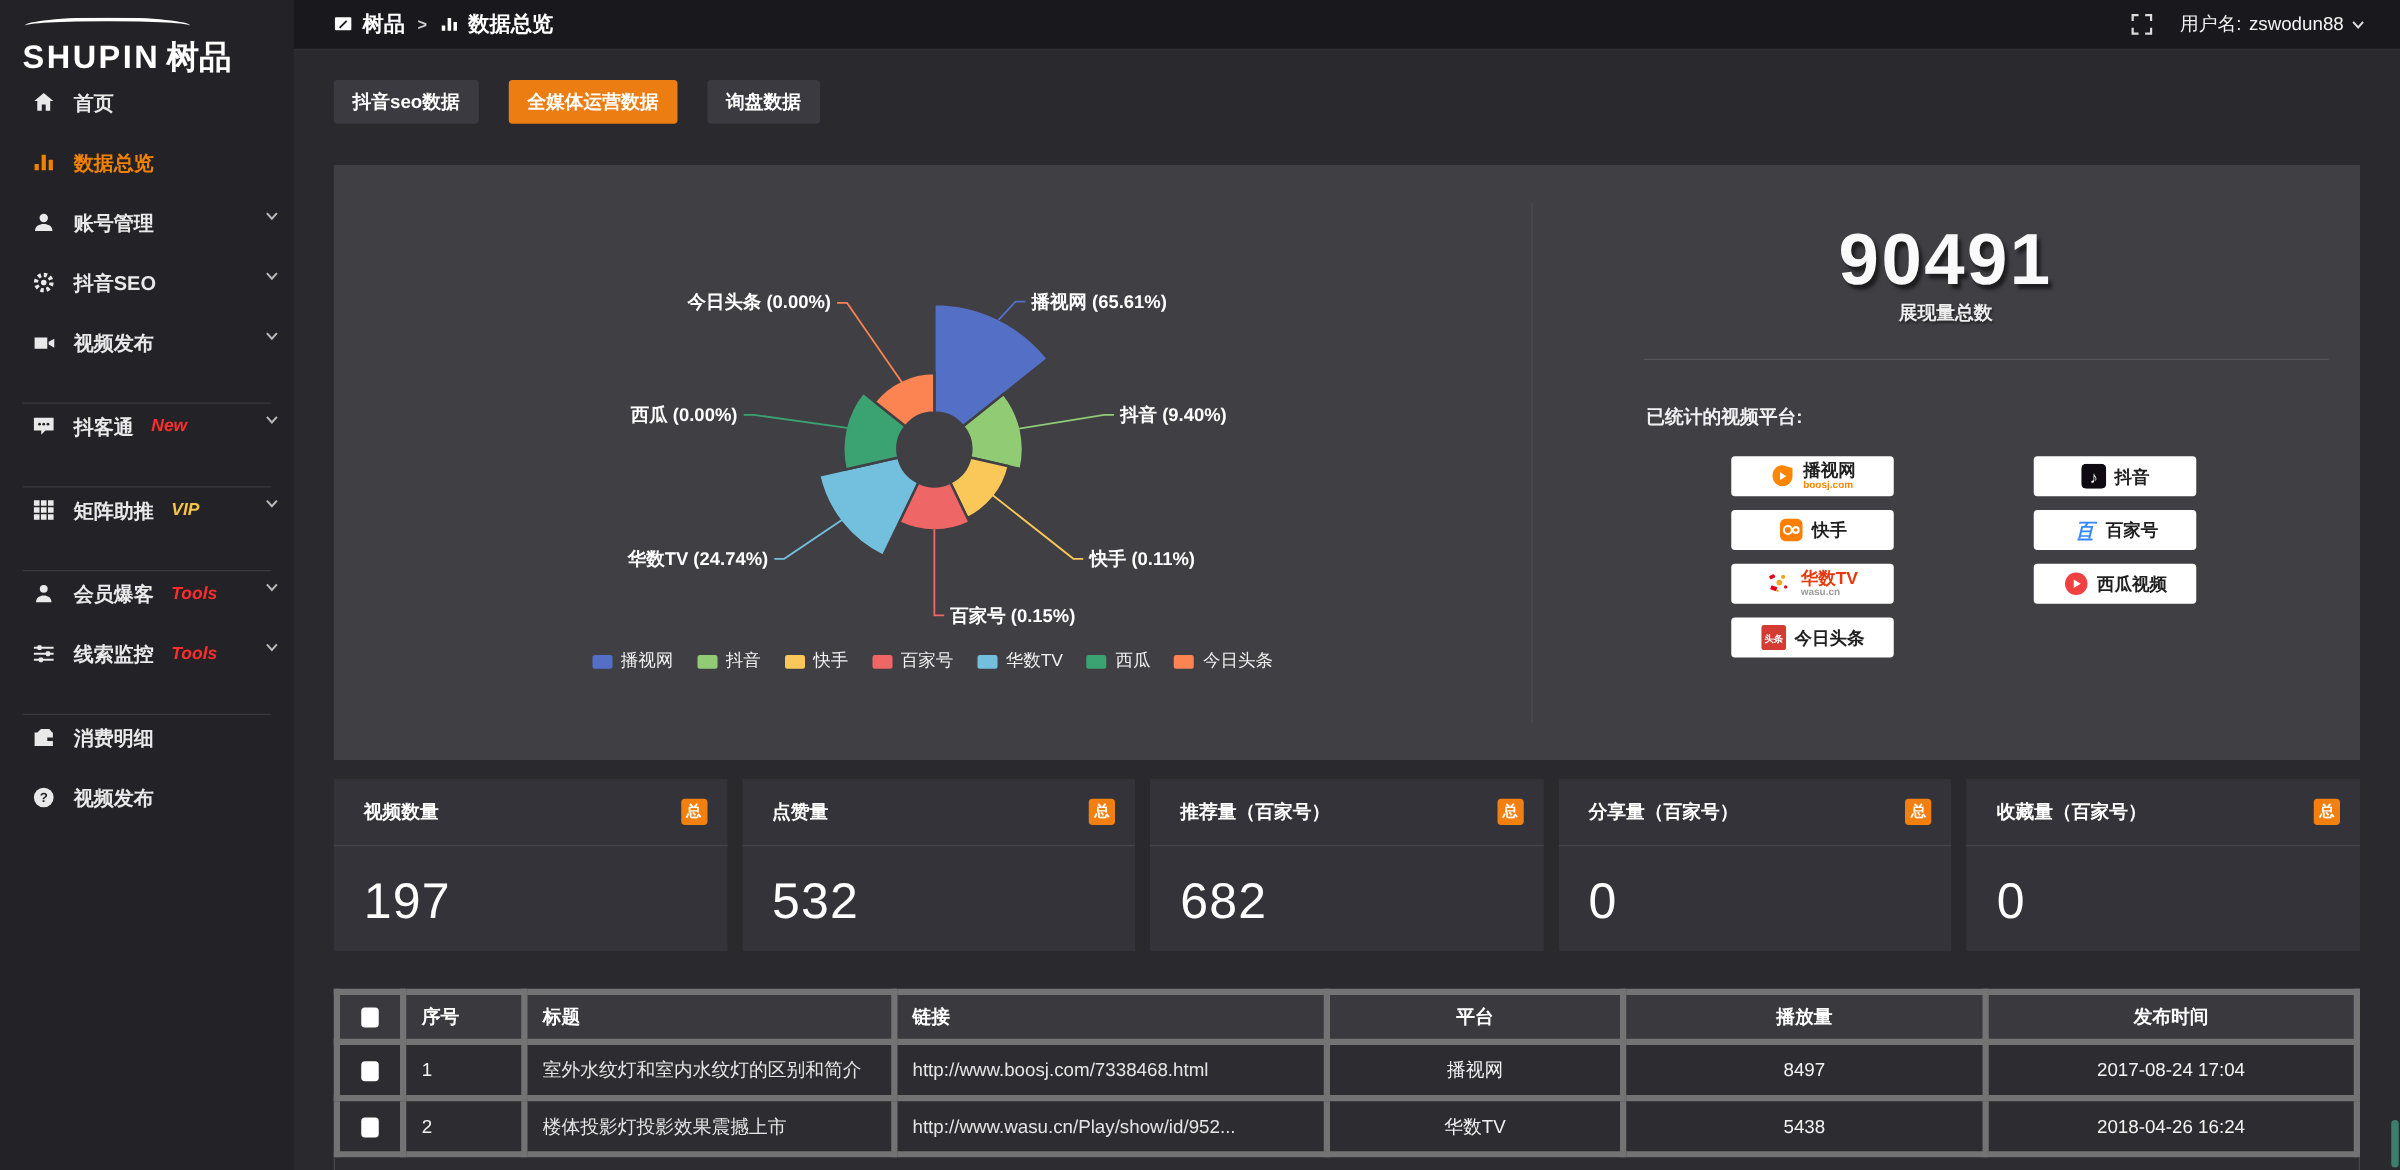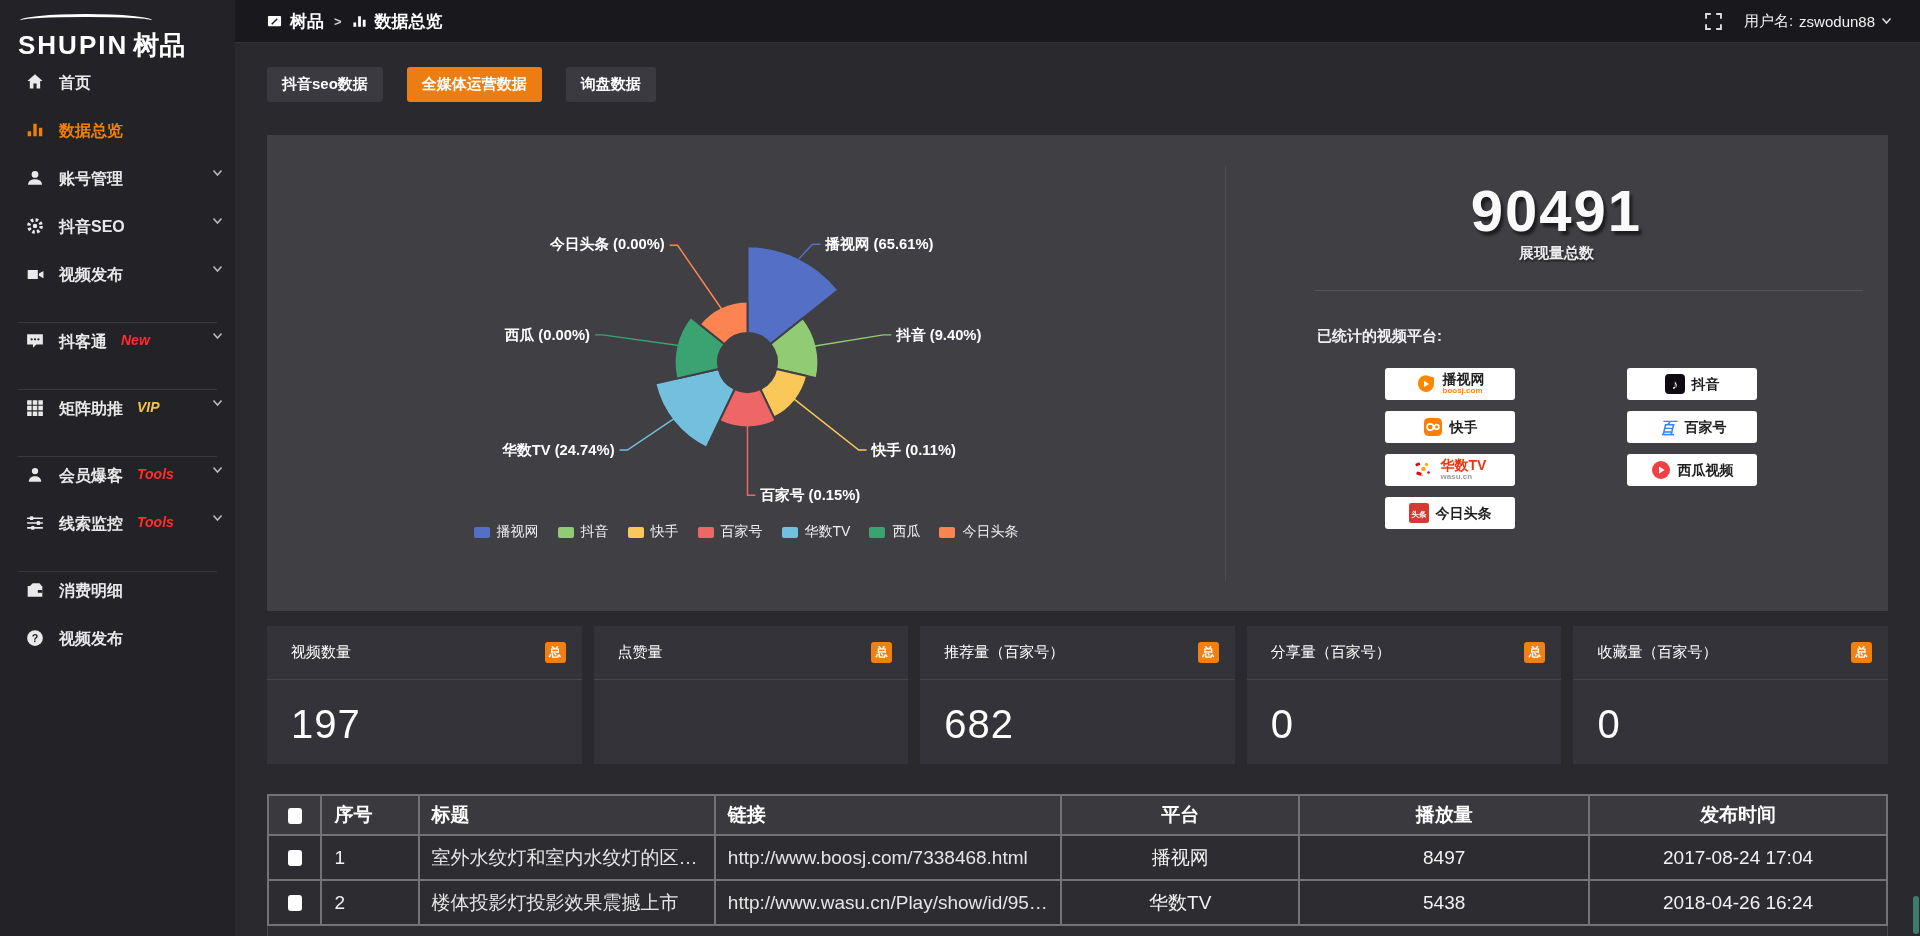--- a/index.html
+++ b/index.html
@@ -68,29 +68,29 @@
   .pb-text i { font-style:normal; font-size:8px; font-weight:700; }
   .pbadge.boosj .pb-text i { color:#ff8600; }
   .pbadge.wasu .pb-text b { color:#e8380d; }
   .pbadge.wasu .pb-text i { color:#9a9a9a; }
 
   
   .cards { display:grid; grid-template-columns:repeat(5,1fr); gap:12px; margin-top:15px; }
   .card { background:#343339; height:138px; }
   .card-head { display:flex; align-items:center; justify-content:space-between;
     padding:0 16px 0 24px; height:54px; border-bottom:1px solid #46454b; }
-  .card-title { font-size:15px; font-weight:400; color:#fff; }
+  .card-title { font-size:15px; font-weight:700; color:#fff; }
   .card-badge { width:21px; height:21px; background:#f28011; border-radius:3px; color:#fff;
     font-size:12px; font-weight:700; display:flex; align-items:center; justify-content:center; }
   .card-value { font-size:40px; font-weight:400; color:#fdfdfd; padding:22px 0 0 24px; letter-spacing:1px; }
 
   
   .table-wrap { margin-top:30px; }
   table { width:100%; border-collapse:collapse; background:#2d2c31; table-layout:fixed; }
-  th, td { border:2px solid #737373; font-size:19px; height:40px; padding:0 12px; }
+  th, td { border:5px solid #737373; font-size:15px; height:40px; padding:0 12px; }
   th { background:#3a393e; font-weight:700; color:#fff; text-align:left; }
   td { height:45px; color:#f2f2f2; }
   th.c, td.c { text-align:center; }
   td.link-cell, td.title-cell { color:#e5e5e5; cursor:pointer; white-space:nowrap; overflow:hidden; text-overflow:ellipsis; }
   .checkbox { display:inline-block; width:14px; height:16px; background:#fff; border-radius:3px;
     vertical-align:middle; cursor:pointer; }
   .partial-row { height:10px; background:#2d2c31; border-left:1px solid #47464b; border-right:1px solid #47464b; }
 
   
   .scrollbar { position:absolute; right:0; top:0; width:8px; height:100%; }
@@ -422,20 +422,21 @@
               <span class="card-title">视频数量</span>
               <span class="card-badge">总</span>
             </div>
           <div class="card-value">197</div>
         </div>
         <div class="card">
           <div class="card-head">
               <span class="card-title">点赞量</span>
               <span class="card-badge">总</span>
             </div>
+          <div class="card-value">532</div>
         </div>
         <div class="card">
           <div class="card-head">
               <span class="card-title">推荐量（百家号）</span>
               <span class="card-badge">总</span>
             </div>
           <div class="card-value">682</div>
         </div>
         <div class="card">
           <div class="card-head">

